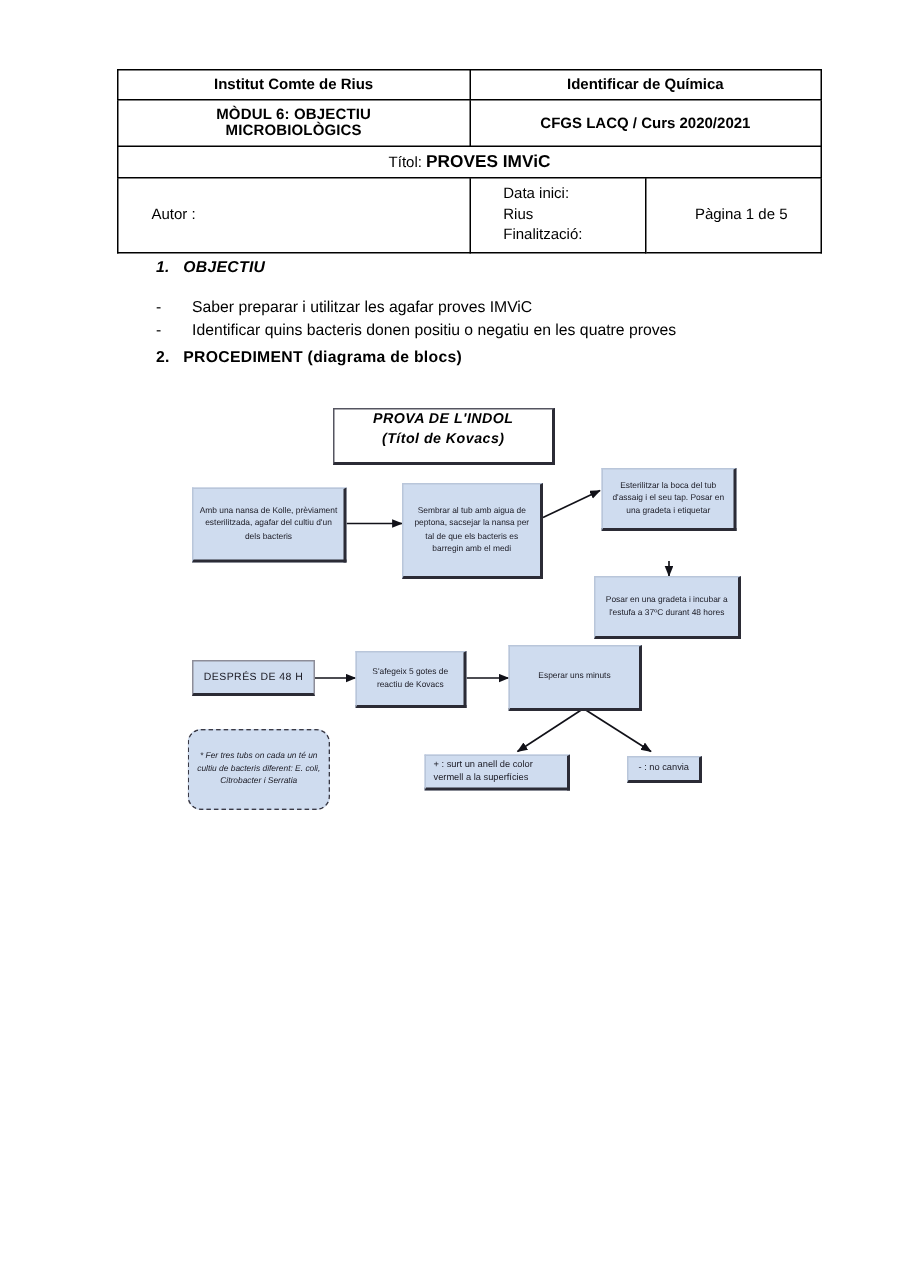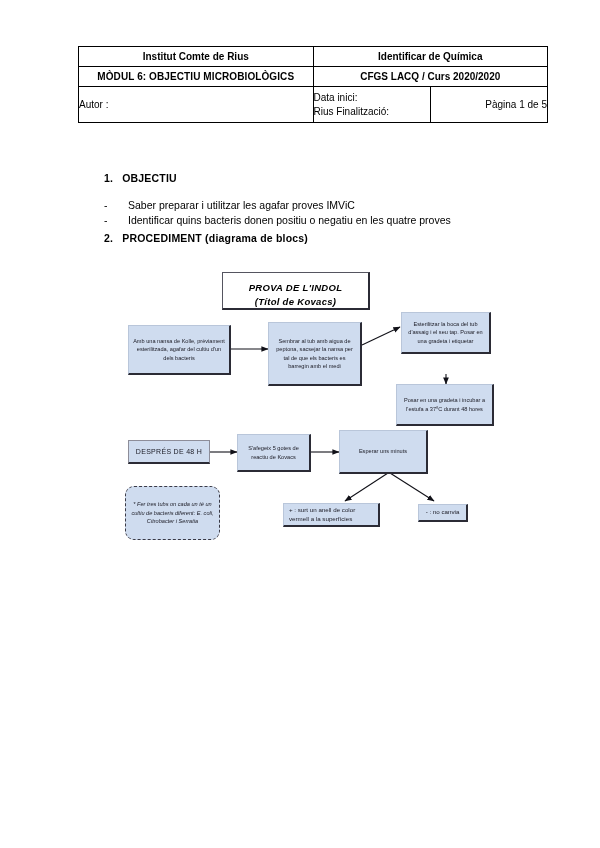--- a/index.html
+++ b/index.html
@@ -20,21 +20,21 @@
   .header-table {
     position: absolute;
     left: 78px;
     top: 46px;
     width: 470px;
     border-collapse: collapse;
     table-layout: fixed;
   }
   .header-table td {
     border: 1px solid #000000;
-    padding: 4px 0;
+    padding: 4px 22px;
     vertical-align: middle;
     font-size: 10px;
   }
   .ht-title {
     text-align: center;
     font-weight: bold;
     font-size: 12.5px;
     padding: 7px 4px;
   }
   .ht-sub {
@@ -81,21 +81,21 @@
     line-height: 1.45;
     position: relative;
     padding-left: 24px;
   }
   .bullets li .dash {
     position: absolute;
     left: 0;
     top: 0;
   }
 
-  #objectiu-heading { left: 104px; top: 172px; }
+  #objectiu-heading { left: 104px; top: 172px; font-style: italic; }
   #objectiu-list   { left: 104px; top: 198px; width: 420px; }
   #procediment-heading { left: 104px; top: 232px; }
 
   
   .diagram {
     position: absolute;
     left: 0;
     top: 258px;
     width: 600px;
     height: 300px;
@@ -127,21 +127,21 @@
   }
   .node-title {
     position: absolute;
     box-sizing: border-box;
     background: #ffffff;
     border-right: 2px solid #2b2b35;
     border-bottom: 2px solid #2b2b35;
     border-top: 1px solid #555560;
     border-left: 1px solid #555560;
     display: flex;
-    align-items: flex-end;
+    align-items: flex-start;
     justify-content: center;
     text-align: center;
     font-style: italic;
     font-weight: bold;
     font-size: 9.5px;
     line-height: 1.4;
     letter-spacing: 0.3px;
   }
   .node-flat {
     position: absolute;
@@ -195,21 +195,27 @@
 <body>
 
 <table class="header-table">
   <tbody>
       <tr>
     <td class="ht-title" colspan="2">Institut Comte de Rius</td>
     <td class="ht-title" colspan="2">Identificar de Química</td>
   </tr>
   <tr>
     <td class="ht-sub" colspan="2">MÒDUL 6: OBJECTIU MICROBIOLÒGICS</td>
-    <td class="ht-sub-right" colspan="2">CFGS LACQ / Curs 2020/2020</td>
+    <td class="ht-sub-right" colspan="2">CFGS LACQ / Curs 2020/2021</td>
+  </tr>
+  <tr>
+    <td class="ht-titol" colspan="4">
+      <span>Títol:</span>
+      <b>PROVES IMViC</b>
+    </td>
   </tr>
   <tr>
     <td class="ht-autor" colspan="2">Autor :</td>
     <td class="ht-data">
       <div>Data inici:</div>
       <div>Rius Finalització:</div>
     </td>
     <td class="ht-pagina" style="width:80px">Pàgina 1 de 5</td>
   </tr>
 </tbody>

